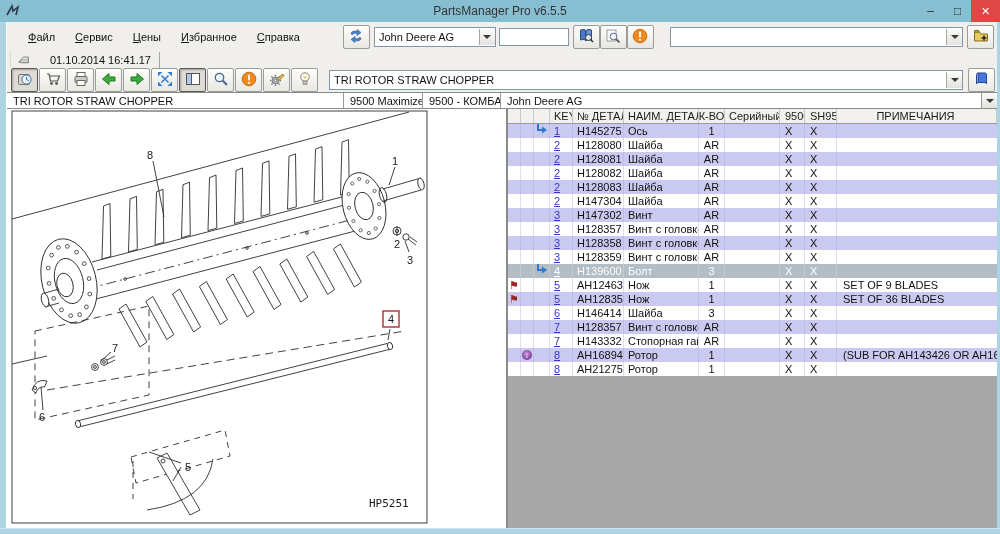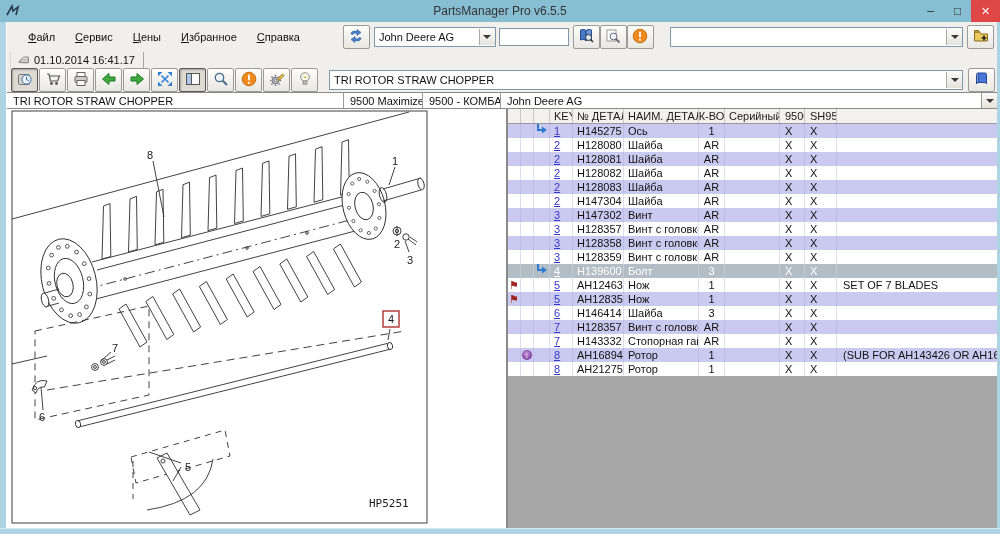--- a/index.html
+++ b/index.html
@@ -26,21 +26,21 @@
   .tbtn.pressed{border-color:#5a5a5a;background:#dedbd4;box-shadow:inset 1px 1px 2px rgba(0,0,0,.28);}
   .combo{height:18px;background:#fff;border:1px solid #8296ab;display:flex;align-items:center;position:relative;}
   .combo .cval{flex:1;padding:0 4px;white-space:nowrap;overflow:hidden;}
   .ddbtn{width:15px;height:16px;margin:0;background:linear-gradient(#fbfbf9,#e4e2dc);border-left:1px solid #a8a8a8;
          display:flex;align-items:center;justify-content:center;}
   .ddbtn i{width:0;height:0;border-left:4px solid transparent;border-right:4px solid transparent;border-top:4px solid #3a3a3a;}
   .tinput{height:16px;border:1px solid #8296ab;background:#fff;font-size:11px;padding:0 3px;
           font-family:"Liberation Sans",sans-serif;}
   
   .datrow{top:52px;height:16px;display:flex;align-items:flex-end;}
-  .datetab{height:16px;display:flex;align-items:center;gap:4px;padding:0 8px 0 6px;margin-left:3px;
+  .datetab{height:16px;display:flex;align-items:center;gap:20px;padding:0 8px 0 6px;margin-left:3px;
            border-right:1px solid #a5a5a5;border-left:1px solid #d8d8d8;}
   .datetab svg{width:13px;height:13px;}
   
   .toolrow{top:68px;height:24px;display:flex;align-items:center;gap:1px;padding-left:4px;box-sizing:border-box;}
   .seccombo{flex:1;margin-left:10px;margin-right:4px;}
   
   .pathrow{top:92px;height:17px;background:#fff;border-top:1px solid #8a8a8a;border-bottom:1px solid #8a8a8a;
            display:flex;align-items:stretch;box-sizing:border-box;}
   .pseg{display:flex;align-items:center;padding:0 6px;border-right:1px solid #9a9a9a;white-space:nowrap;
         overflow:hidden;box-sizing:border-box;}
@@ -444,20 +444,21 @@
         <span class="cell c0"></span>
         <span class="cell c1"></span>
         <span class="cell c2"></span>
         <span class="cell c3">KEY</span>
         <span class="cell c4">№ ДЕТАЛИ</span>
         <span class="cell c5">НАИМ. ДЕТАЛИ</span>
         <span class="cell c6">К-ВО</span>
         <span class="cell c7">Серийный №</span>
         <span class="cell c8">9500</span>
         <span class="cell c9">SH9500</span>
+        <span class="cell c10">ПРИМЕЧАНИЯ</span>
       </div>
       <div id="tbody">
           <div class="trow alt">
             <span class="cell c0"></span>
             <span class="cell c1"></span>
             <span class="cell c2">
               <span class="cur"><svg width="12" height="11" viewBox="0 0 12 11">
                   <path d="M2 0 V6 H6" fill="none" stroke="#2b7bd4" stroke-width="2"></path>
                   <path d="M6 2.5 L11 6 L6 9.5 Z" fill="#2b7bd4"></path>
                 </svg></span>
@@ -636,37 +637,38 @@
             <span class="cell c2"></span>
             <span class="cell c3">
               <a class="klink">5</a>
             </span>
             <span class="cell c4">AH124635</span>
             <span class="cell c5">Нож</span>
             <span class="cell c6">1</span>
             <span class="cell c7"></span>
             <span class="cell c8">X</span>
             <span class="cell c9">X</span>
-            <span class="cell c10">SET OF 7 BLADES</span>
+            <span class="cell c10">SET OF 9 BLADES</span>
           </div>
           <div class="trow alt">
             <span class="cell c0">
               <span class="flag">⚑</span>
             </span>
             <span class="cell c1"></span>
             <span class="cell c2"></span>
             <span class="cell c3">
               <a class="klink">5</a>
             </span>
             <span class="cell c4">AH128359</span>
             <span class="cell c5">Нож</span>
             <span class="cell c6">1</span>
             <span class="cell c7"></span>
             <span class="cell c8">X</span>
             <span class="cell c9">X</span>
+            <span class="cell c10">SET OF 36 BLADES</span>
           </div>
           <div class="trow">
             <span class="cell c0"></span>
             <span class="cell c1"></span>
             <span class="cell c2"></span>
             <span class="cell c3">
               <a class="klink">6</a>
             </span>
             <span class="cell c4">H146414</span>
             <span class="cell c5">Шайба</span>

